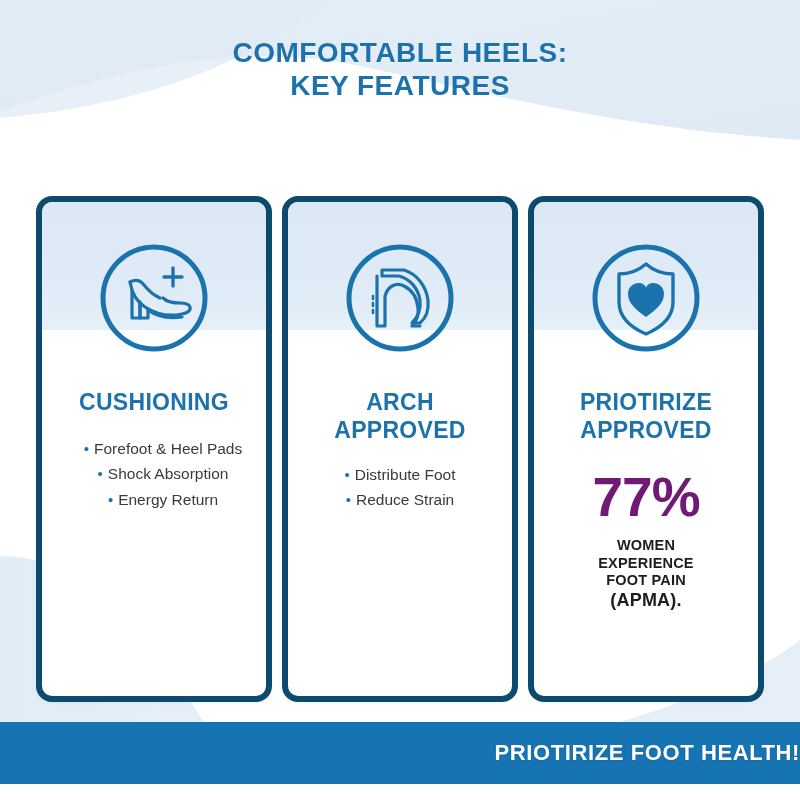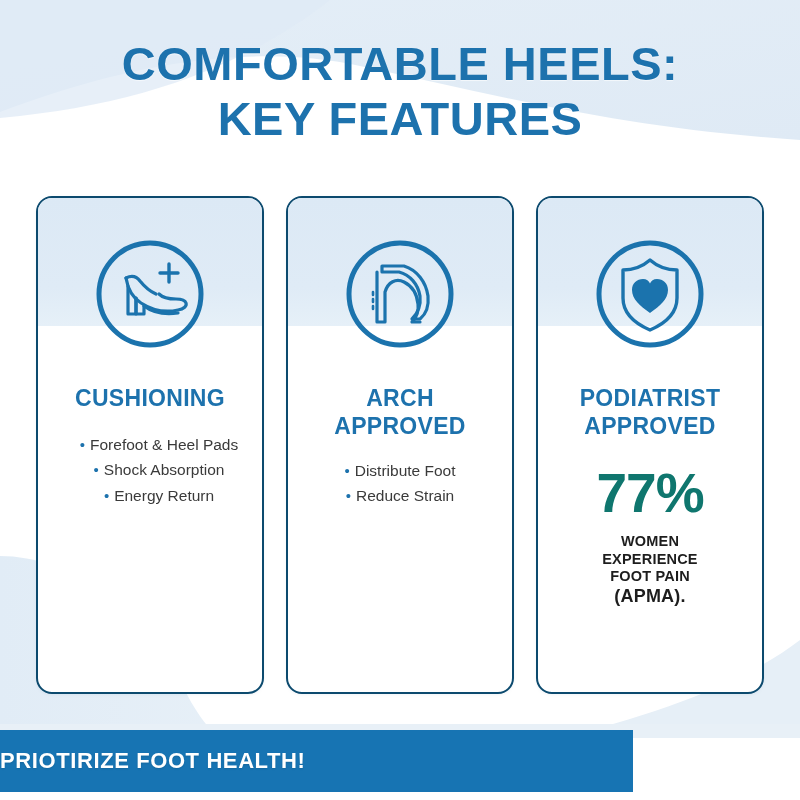--- a/index.html
+++ b/index.html
@@ -35,21 +35,21 @@
   
   .title-block {
     position: absolute;
     top: 36px;
     left: 0;
     width: 800px;
     text-align: center;
     z-index: 5;
   }
   .title-line {
-    font-size: 47px;
+    font-size: 28px;
     font-weight: bold;
     letter-spacing: 0.5px;
     line-height: 1.18;
     color: #1d72ad;
     text-shadow: 0 1px 1px rgba(255,255,255,0.65);
   }
 
   
   .cards {
     position: absolute;
@@ -62,21 +62,21 @@
     z-index: 4;
   }
 
   .card {
     position: relative;
     width: 224px;
     height: 494px;
     border-radius: 16px;
     overflow: hidden;
     background: #ffffff;
-    border: 2px solid #0c4a6e;
+    border: 6px solid #0c4a6e;
     box-shadow: 0 1px 3px rgba(120,160,190,0.10);
     display: flex;
     flex-direction: column;
     align-items: center;
   }
   .card::before {
     content: "";
     position: absolute;
     left: 0; top: 0;
     width: 100%;
@@ -130,46 +130,46 @@
   
   .stat-block {
     position: relative;
     z-index: 1;
     margin-top: 26px;
     text-align: center;
   }
   .stat-number {
     font-size: 55px;
     font-weight: bold;
-    color: #0f766e;
+    color: #701a75;
     line-height: 1;
     letter-spacing: -1px;
   }
   .stat-caption {
     margin-top: 12px;
     font-size: 14.5px;
     font-weight: bold;
     color: #1d1d1d;
     line-height: 1.22;
     letter-spacing: 0.2px;
   }
   .stat-caption .c-line { display: block; }
   .stat-caption .c-line.small { font-size: 18px; }
 
   
   .footer-bar {
     position: absolute;
     left: 0;
-    bottom: 8px;
-    width: 633px;
+    bottom: 16px;
+    width: 800px;
     height: 62px;
     background: #1774b3;
     display: flex;
     align-items: center;
-    justify-content: flex-start;
+    justify-content: flex-end;
     z-index: 6;
   }
   .footer-text {
     color: #ffffff;
     font-size: 22px;
     font-weight: bold;
     letter-spacing: 0.6px;
     text-shadow: 0 1px 2px rgba(0,0,0,0.12);
   }
 </style>
@@ -267,21 +267,21 @@
 
     <div class="card">
       <div class="icon-wrap">
         <svg width="116" height="116" viewBox="0 0 116 116">
           <circle cx="58" cy="58" r="51" fill="none" stroke="#1b73ad" stroke-width="5"></circle>
           <path d="M58 24 C66 31 76 34 85 34 L85 62 C85 78 72 88 58 94 C44 88 31 78 31 62 L31 34 C40 34 50 31 58 24 Z" fill="none" stroke="#1b73ad" stroke-width="3.4" stroke-linejoin="round"></path>
           <path d="M58 77 C48 70 40 63 40 54 C40 47 45 43 51 43 C54.5 43 57 45 58 47.5 C59 45 61.5 43 65 43 C71 43 76 47 76 54 C76 63 68 70 58 77 Z" fill="#1b73ad"></path>
         </svg>
       </div>
       <div class="card-heading">
-        <span class="h-line">PODIATRIST</span>
+        <span class="h-line">PRIOTIRIZE</span>
         <span class="h-line">APPROVED</span>
       </div>
       <div class="stat-block">
         <div class="stat-number">77%</div>
         <div class="stat-caption">
           <span class="c-line">WOMEN</span>
           <span class="c-line">EXPERIENCE</span>
           <span class="c-line">FOOT PAIN</span>
           <span class="c-line small">(APMA).</span>
         </div>

